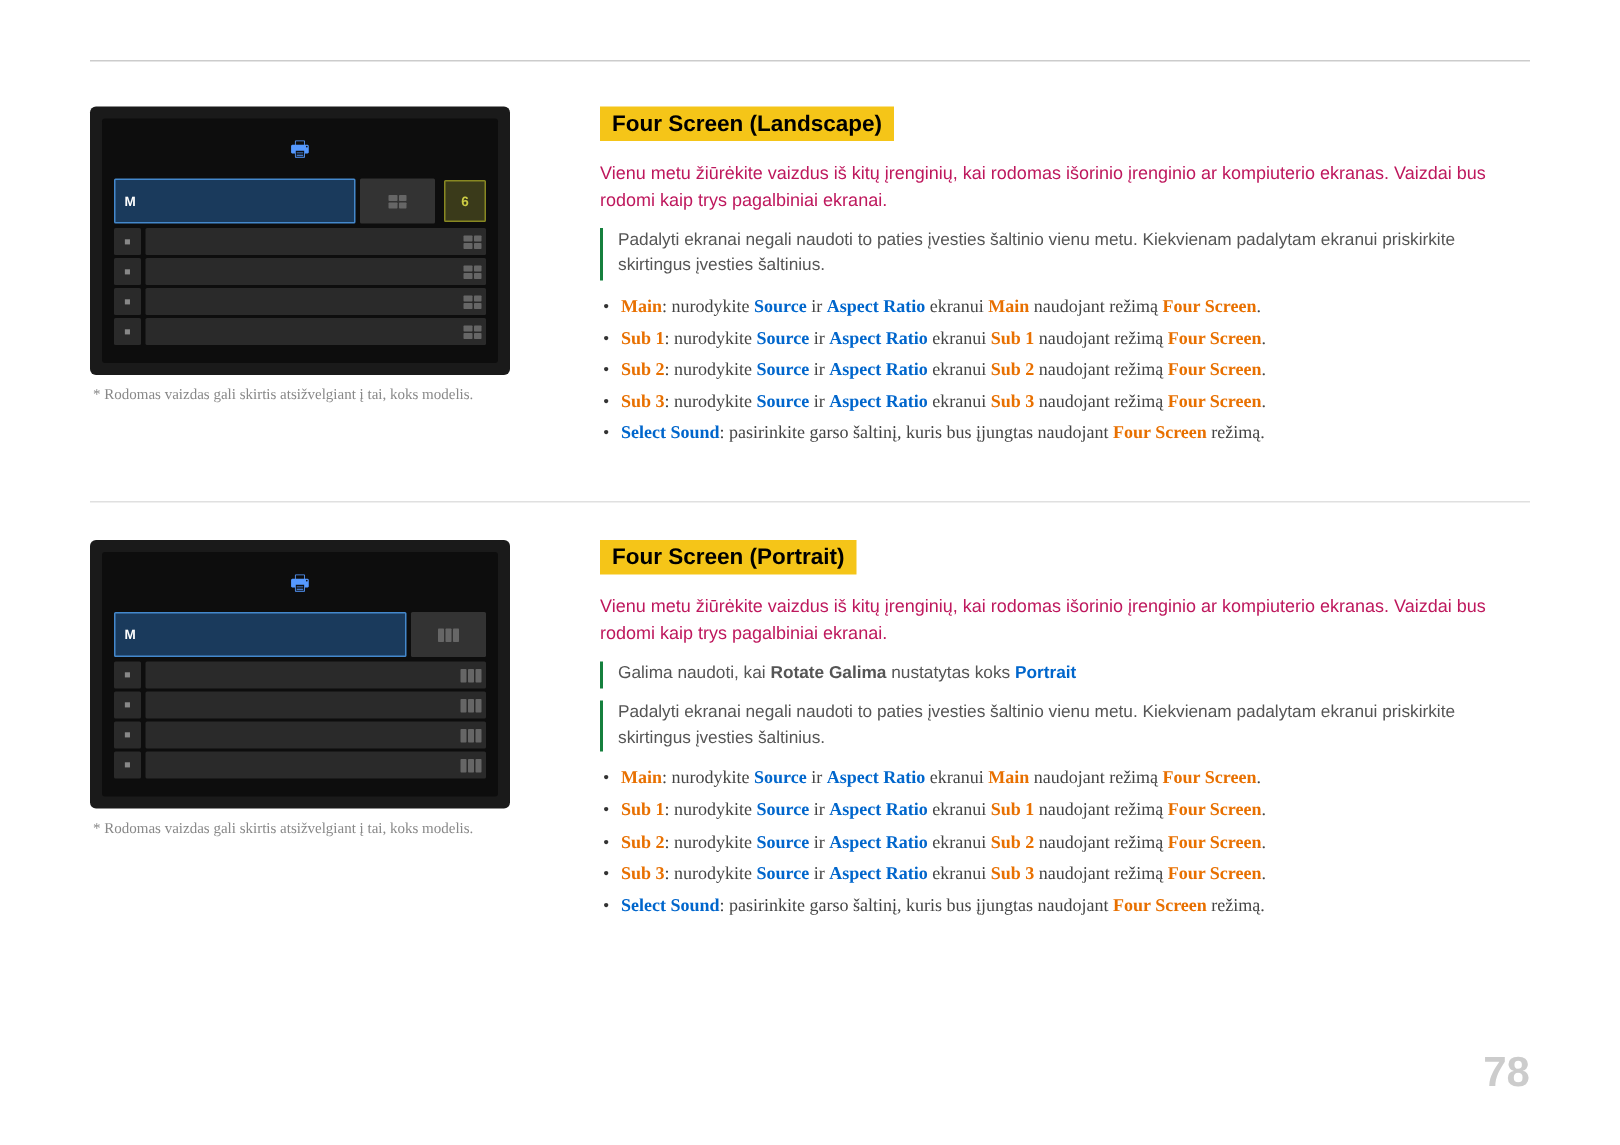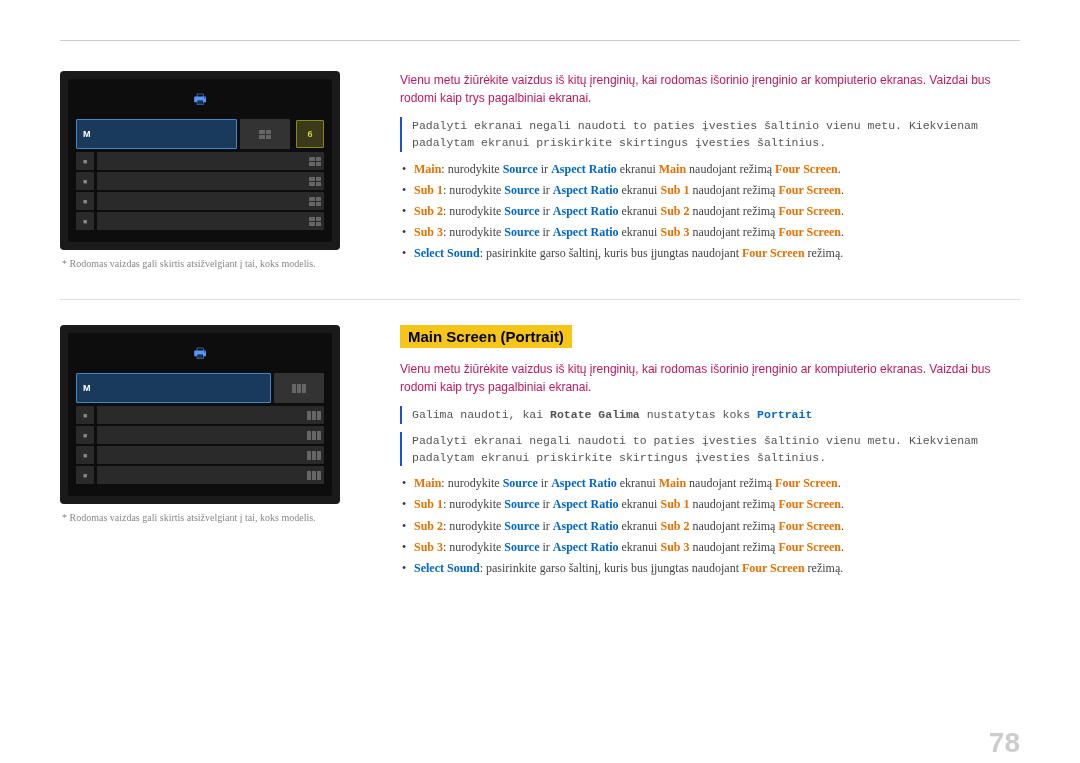--- a/index.html
+++ b/index.html
@@ -86,27 +86,26 @@
     
     .desc-text {
       font-size: 12px;
       color: #be185d;
       line-height: 1.5;
       margin-bottom: 10px;
     }
 
     
     .note-block {
-      border-left: 2px solid #1d4ed8;
+      border-left: 2px solid #15803d;
       padding-left: 10px;
       margin-bottom: 8px;
       font-size: 11.5px;
       color: #555;
       line-height: 1.5;
-      font-family: Liberation Mono, monospace;
     }
 
     
     .bullet-list {
       list-style: none;
       margin: 6px 0;
       padding: 0;
     }
 
     .bullet-list li {
@@ -139,21 +138,21 @@
       padding-left: 2px;
       font-family: Liberation Serif, serif;
     }
     .monitor-caption::before {
       content: "* ";
     }
 
     
     .page-number {
       position: absolute;
-      bottom: 4px;
+      bottom: 32px;
       right: 60px;
       font-size: 28px;
       color: #ccc;
       font-weight: bold;
     }
 
     
     .monitor-row {
       display: flex;
       gap: 3px;
@@ -368,20 +367,21 @@
                   <div></div>
               </div>
             </div>
           </div>
         </div>
       </div>
       <p class="monitor-caption">Rodomas vaizdas gali skirtis atsižvelgiant į tai, koks modelis.</p>
     </div>
 
     <div class="section-right">
+      <div class="section-title">Four Screen (Landscape)</div>
 
       <p class="desc-text">Vienu metu žiūrėkite vaizdus iš kitų įrenginių, kai rodomas išorinio įrenginio ar kompiuterio ekranas. Vaizdai bus rodomi kaip trys pagalbiniai ekranai.</p>
 
       <div class="note-block">
         <span>Padalyti ekranai negali naudoti to paties įvesties šaltinio vienu metu. Kiekvienam padalytam ekranui priskirkite skirtingus įvesties šaltinius.</span>
       </div>
 
       <ul class="bullet-list">
         <li>
           <span class="orange-text">Main</span><span>: nurodykite </span><span class="blue-text">Source</span><span> ir </span><span class="blue-text">Aspect Ratio</span><span> ekranui </span><span class="orange-text">Main</span><span> naudojant režimą </span><span class="orange-text">Four Screen</span><span>.</span>
@@ -474,21 +474,21 @@
                   <div></div>
               </div>
             </div>
           </div>
         </div>
       </div>
       <p class="monitor-caption">Rodomas vaizdas gali skirtis atsižvelgiant į tai, koks modelis.</p>
     </div>
 
     <div class="section-right">
-      <div class="section-title">Main Screen (Portrait)</div>
+      <div class="section-title">Four Screen (Portrait)</div>
 
       <p class="desc-text">Vienu metu žiūrėkite vaizdus iš kitų įrenginių, kai rodomas išorinio įrenginio ar kompiuterio ekranas. Vaizdai bus rodomi kaip trys pagalbiniai ekranai.</p>
 
       <div class="note-block">
         <span>Galima naudoti, kai </span><span class="bold-text">Rotate Galima</span><span> nustatytas koks </span><span class="blue-text">Portrait</span>
       </div>
 
       <div class="note-block">
         <span>Padalyti ekranai negali naudoti to paties įvesties šaltinio vienu metu. Kiekvienam padalytam ekranui priskirkite skirtingus įvesties šaltinius.</span>
       </div>

